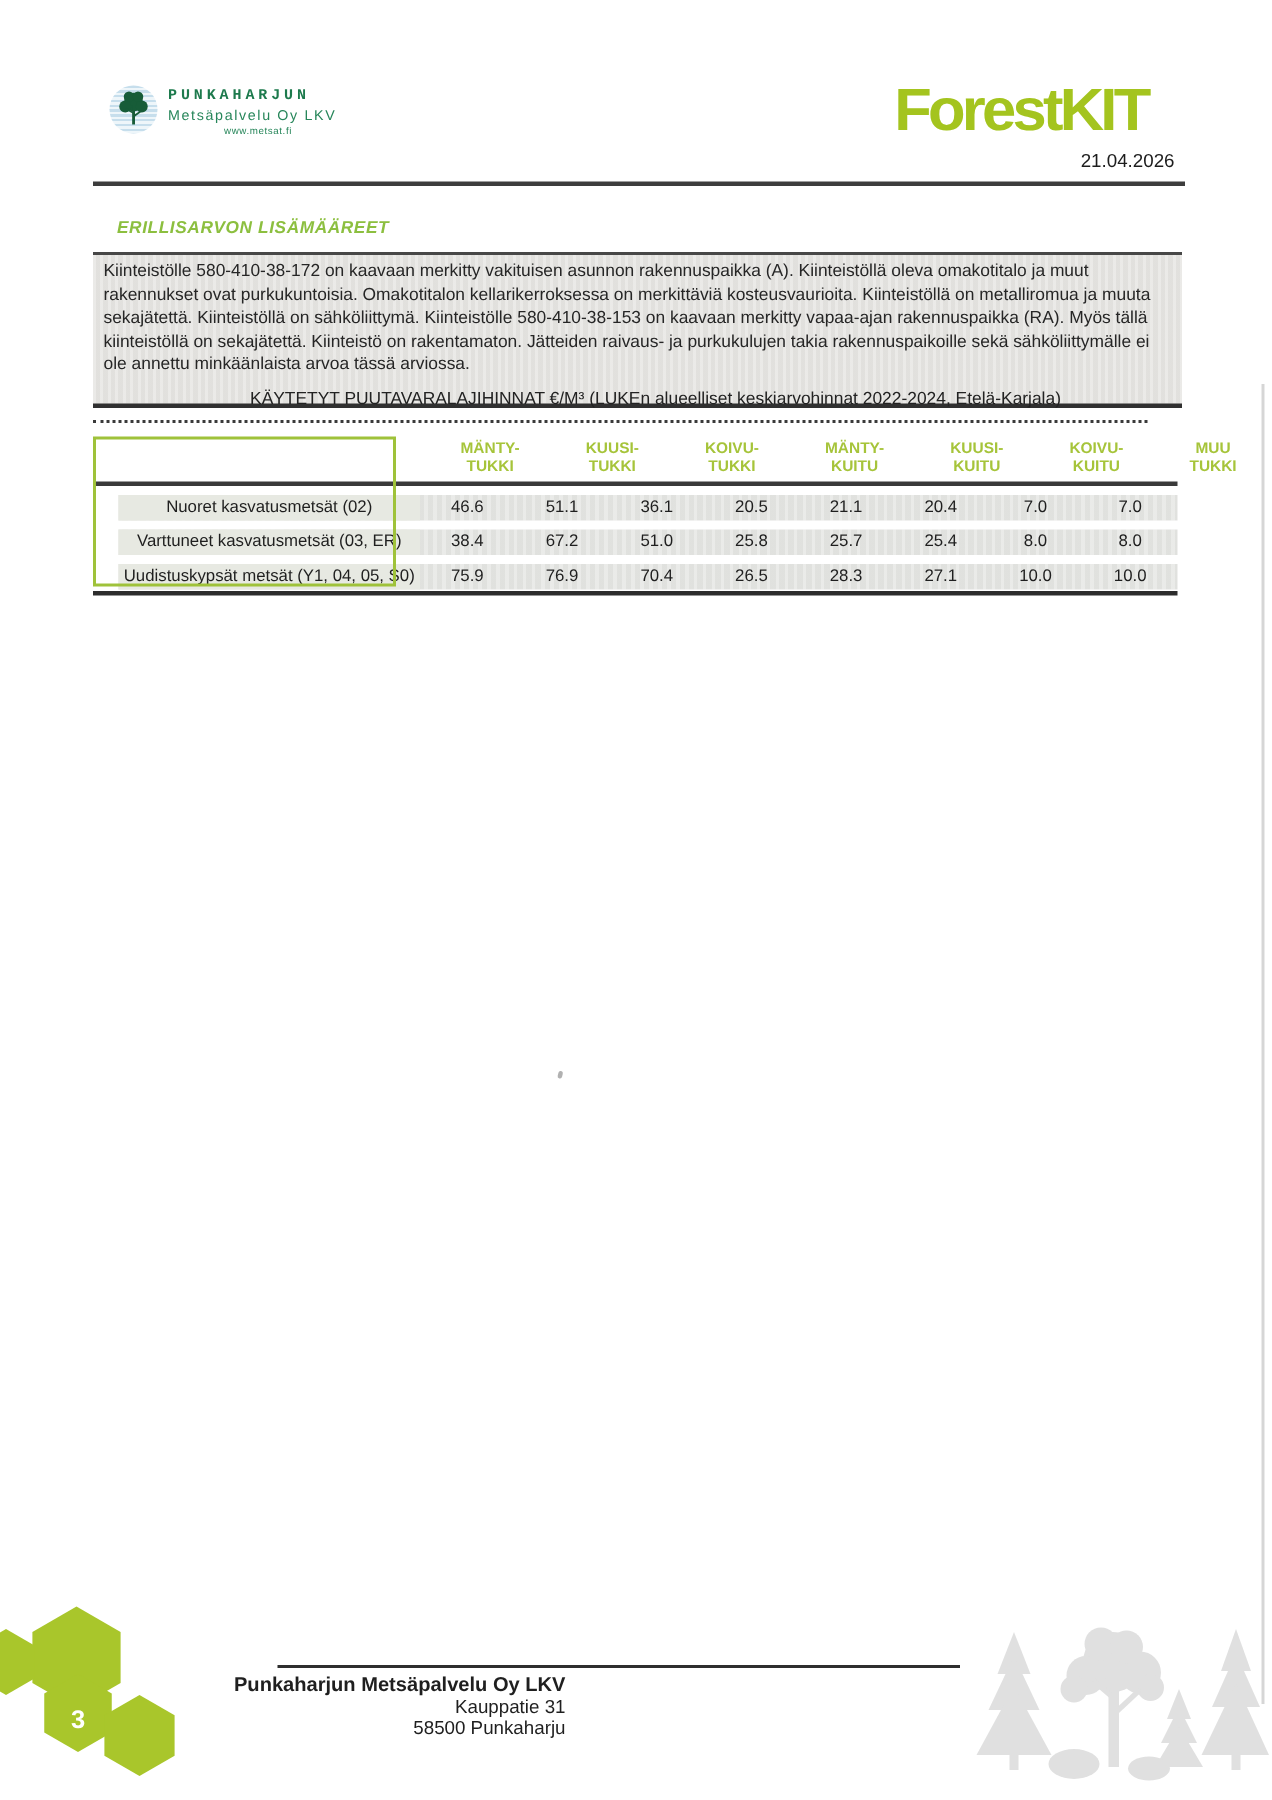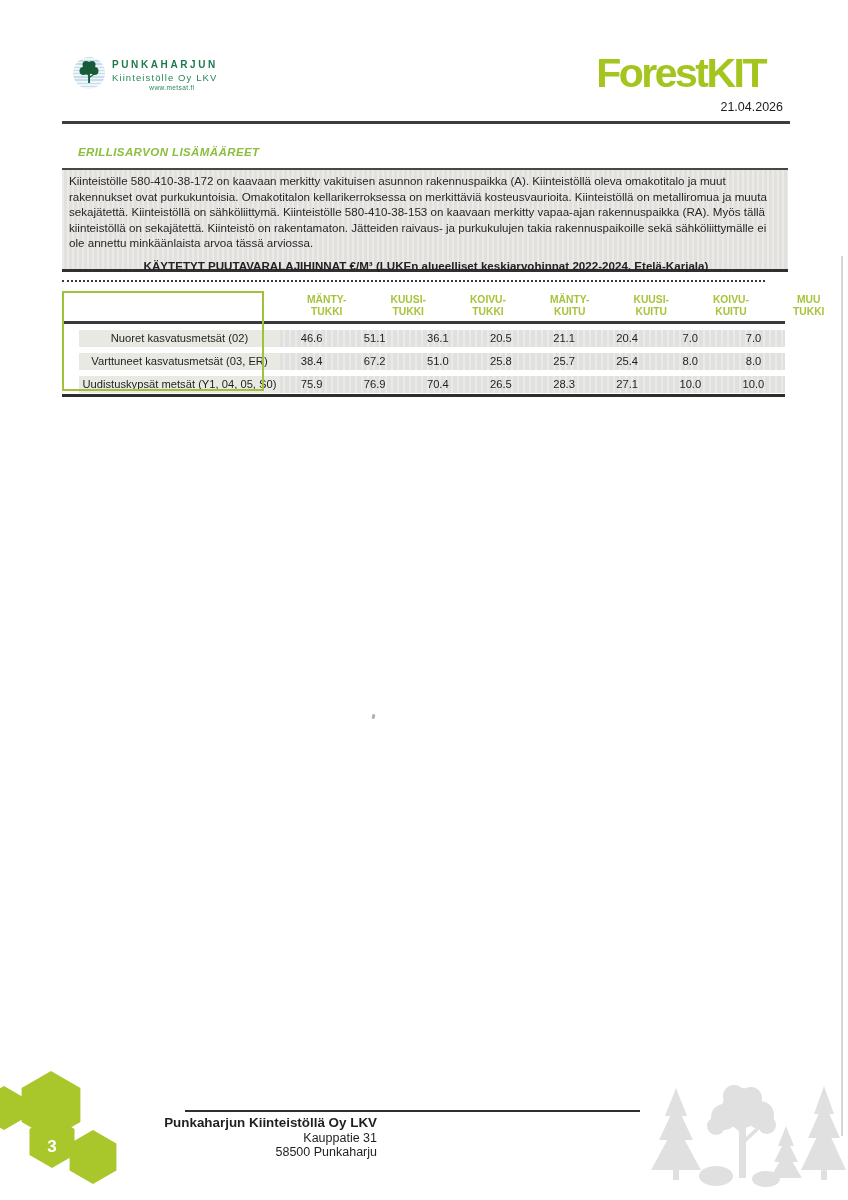--- a/index.html
+++ b/index.html
@@ -5,40 +5,40 @@
   html,body{margin:0;padding:0;background:#ffffff;}
   #page{position:relative;width:848px;height:1200px;background:#ffffff;
         font-family:"Liberation Sans",sans-serif;overflow:hidden;color:#222;}
 
   
   .logo{position:absolute;left:73px;top:57px;display:flex;gap:7px;}
   .logo-circle{width:32px;height:32px;border-radius:50%;overflow:hidden;flex:none;
     background:repeating-linear-gradient(180deg,#c6deec 0 1.5px,#eef6fa 1.5px 3.2px);
     display:flex;align-items:center;justify-content:center;}
   .logo-text{padding-top:2px;}
-  .logo-t1{color:#1d7a4d;font-weight:bold;font-size:10px;letter-spacing:2.6px;}
+  .logo-t1{color:#1d7a4d;font-weight:bold;font-size:10px;letter-spacing:2.6px;font-family:Liberation Mono, monospace;}
   .logo-t2{color:#27865a;font-size:9.5px;letter-spacing:1.1px;margin-top:2px;}
   .logo-t3{color:#27865a;font-size:6.5px;letter-spacing:.4px;margin-top:1px;text-align:center;width:120px;}
   .brand{position:absolute;top:50px;right:83px;font-size:41px;font-weight:bold;
          color:#a4c41e;letter-spacing:-2.5px;transform:scaleY(.97);}
   .date{position:absolute;top:100px;right:65px;font-size:12.5px;color:#1d1d1d;}
   .hrule{position:absolute;left:62px;top:121px;width:728px;height:2.5px;background:#3d3d3d;}
 
   
   .section-title{position:absolute;left:78px;top:146px;font-size:11.5px;font-weight:bold;
                  color:#8cbf3f;letter-spacing:.4px;font-style:italic;}
   .notes{position:absolute;left:62px;top:168px;width:712px;box-sizing:content-box;
          background:#e5e4e1;
          background-image:repeating-linear-gradient(90deg,rgba(255,255,255,.22) 0 2px,rgba(0,0,0,.015) 2px 5px);
          border-top:2px solid #474747;border-bottom:3px solid #303030;
          padding:3px 7px 18px 7px;font-size:11.6px;line-height:15.6px;color:#262626;}
 
   
-  .table-title{position:absolute;left:63px;top:259px;width:726px;text-align:center;
-               font-weight:bold;font-size:11.6px;color:#222;}
+  .table-title{position:absolute;left:74px;top:259px;width:726px;text-align:center;
+               font-weight:normal;font-size:11.6px;color:#222;}
   .dotted{position:absolute;left:62px;top:280px;width:703px;border-bottom:2.5px dotted #3a3a3a;}
   .table{position:absolute;left:62px;top:291px;width:723px;}
   .thead{display:grid;grid-template-columns:201px repeat(8,1fr);height:30px;align-items:center;}
   .th{text-align:center;font-size:10.3px;font-weight:bold;color:#a6c43a;line-height:12.5px;padding-left:44px;}
   .thead-rule{height:2.5px;background:#3a3a3a;}
   .trow{display:grid;grid-template-columns:201px repeat(8,1fr);height:17px;line-height:17px;
         font-size:11.2px;color:#1f1f1f;margin-top:6px;
         background:#e3e4e1;
         background-image:repeating-linear-gradient(90deg,rgba(255,255,255,.25) 0 2px,rgba(0,0,0,.012) 2px 6px);margin-left:17px;}
   .trow:first-of-type{margin-top:4px;}
@@ -79,21 +79,21 @@
           <circle cx="13" cy="7.5" r="3.5"></circle>
           <circle cx="19" cy="7.5" r="3.5"></circle>
           <rect x="15.1" y="13" width="1.9" height="13"></rect>
           <path d="M16 19 L10.5 15.8 L11.2 14.9 L16 17.8 Z"></path>
           <path d="M16.6 21 L21.6 17.4 L21 16.5 L16.6 19.4 Z"></path>
         </g>
       </svg>
     </div>
     <div class="logo-text">
       <div class="logo-t1">PUNKAHARJUN</div>
-      <div class="logo-t2">Kiinteistölle Oy LKV</div>
+      <div class="logo-t2">Metsäpalvelu Oy LKV</div>
       <div class="logo-t3">www.metsat.fi</div>
     </div>
   </div>
 
   <div class="brand">ForestKIT</div>
   <div class="date">21.04.2026</div>
   <div class="hrule"></div>
 
   <div class="section-title">ERILLISARVON LISÄMÄÄREET</div>
   <div class="notes">
@@ -173,21 +173,21 @@
       <div class="val">27.1</div>
       <div class="val">10.0</div>
       <div class="val">10.0</div>
     </div>
     <div class="bottom-rule"></div>
   </div>
   <div class="label-outline"></div>
 
   <div class="footer-rule"></div>
   <div class="f-left">
-    <div class="co">Punkaharjun Kiinteistöllä Oy LKV</div>
+    <div class="co">Punkaharjun Metsäpalvelu Oy LKV</div>
     <div>Kauppatie 31</div>
     <div>58500 Punkaharju</div>
   </div>
 
   <svg class="hexes" width="120" height="125" viewBox="0 0 120 125">
     <g fill="#a9c62b">
       <polygon points="51,11 80.4,28 80.4,62 51,79 21.6,62 21.6,28"></polygon>
       <polygon points="4,26 23,37 23,59 4,70 -15,59 -15,37"></polygon>
       <polygon points="52,56 74.5,69 74.5,95 52,108 29.5,95 29.5,69"></polygon>
       <polygon points="93,70 116.4,83.5 116.4,110.5 93,124 69.6,110.5 69.6,83.5"></polygon>

